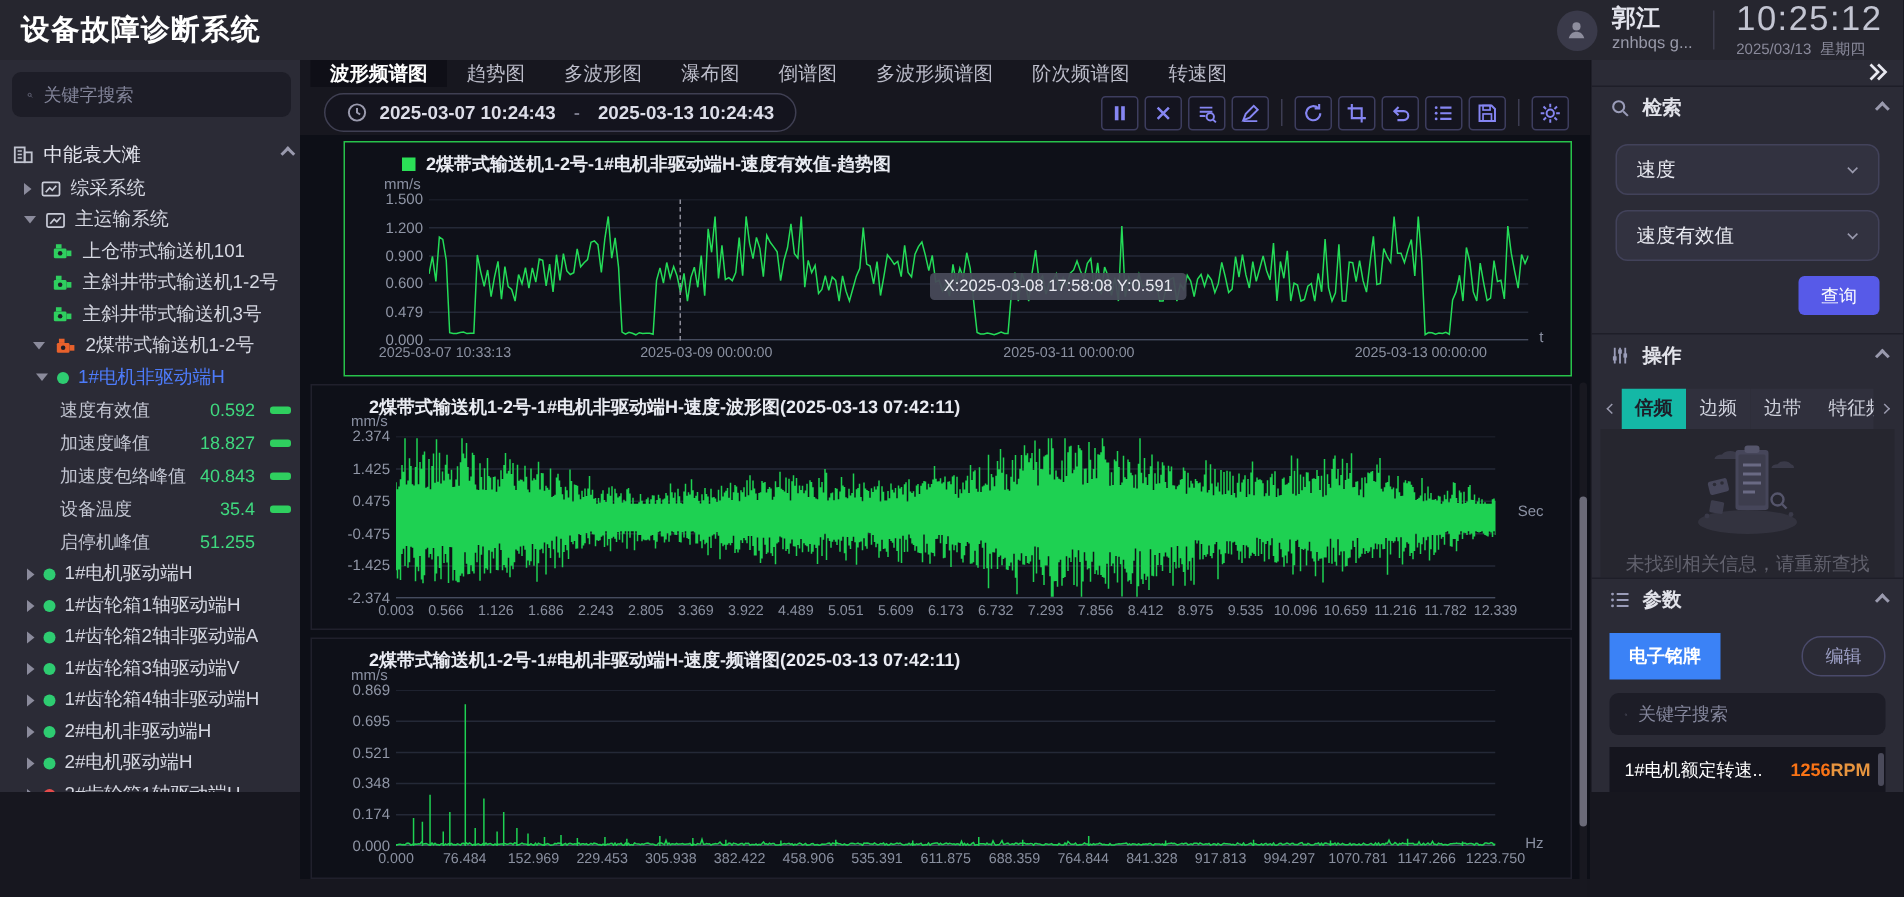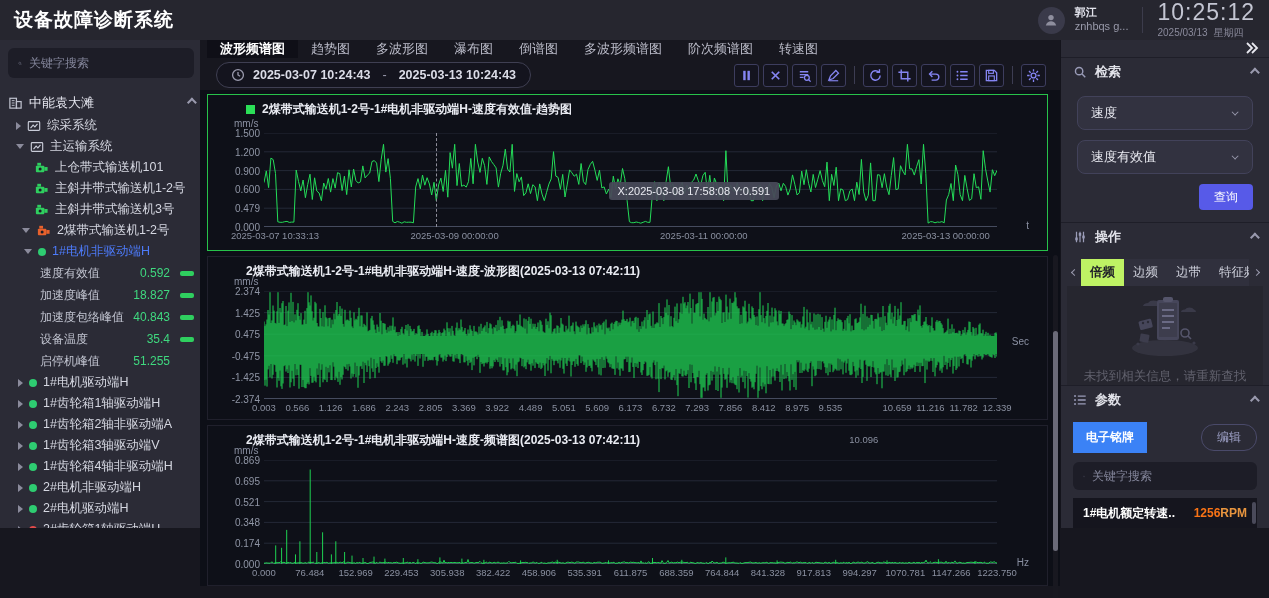--- a/index.html
+++ b/index.html
@@ -6,21 +6,21 @@
   html,body { width:1269px; height:598px; overflow:hidden; background:#17171f;
     font-family:"Liberation Sans","DejaVu Sans",sans-serif; }
   .app { position:relative; width:1269px; height:598px; color:#d9dae3; font-size:12px; }
 
   
   .topbar { height:40px; background:#26262f; display:flex; align-items:center; padding:0 14px; }
   .app-title { font-size:19px; font-weight:bold; color:#ffffff; letter-spacing:1px; }
   .topbar-right { margin-left:auto; display:flex; align-items:center; gap:10px; }
   .avatar { width:27px; height:27px; border-radius:50%; background:#3a3a4a; display:flex; align-items:center; justify-content:center; }
   .user-block { line-height:1.25; }
-  .user-name { font-size:11px; font-weight:bold; color:#e2e3ec; }
+  .user-name { font-size:16px; font-weight:bold; color:#e2e3ec; }
   .user-account { font-size:11px; color:#9899a9; }
   .vdivider { width:1px; height:26px; background:#3c3c4c; margin:0 4px; }
   .clock-block { text-align:left; }
   .time { font-size:23px; color:#c3c5d2; letter-spacing:1px; line-height:1; }
   .date-row { font-size:10px; color:#8a8a9b; margin-top:2px; }
   .date-row span { margin-right:6px; }
 
   .layout { display:flex; height:488px; }
 
   
@@ -84,33 +84,33 @@
   .chev.right { transform:rotate(225deg); }
   .chev.sm { width:5px; height:5px; border-width:1.5px; }
   .search-sec-body { padding:10px 16px 12px; }
   .rselect { height:34px; background:#323240; border:1px solid #42425a; border-radius:8px; display:flex; align-items:center; padding:0 13px; font-size:13px; color:#e8e9f0; margin-bottom:10px; cursor:pointer; }
   .rselect .sp { flex:1; }
   .query-row { display:flex; justify-content:flex-end; margin-top:4px; }
   .query-btn { background:#575ae8; color:#fff; border:none; font-size:12px; height:26px; padding:0 15px; border-radius:4px; cursor:pointer; font-family:inherit; }
   .op-tabs { display:flex; align-items:center; margin:8px 6px 0; }
   .op-arrow { width:14px; display:flex; justify-content:center; cursor:pointer; }
   .op-tab { padding:0 9px; height:27px; display:flex; align-items:center; font-size:12.5px; color:#cfd1dc; background:#30303d; cursor:pointer; white-space:nowrap; }
-  .op-tab.active { background:#bef264; color:#1d1d28; font-weight:bold; }
+  .op-tab.active { background:#14b8a6; color:#1d1d28; font-weight:bold; }
   .op-tabwrap { flex:1; display:flex; overflow:hidden; }
   .op-body { margin:0 6px; background:#26262f; height:124px; display:flex; flex-direction:column; align-items:center; justify-content:center; gap:8px; }
   .empty-text { font-size:12.5px; color:#62626e; }
   .param-body { padding:8px 12px 0; }
   .param-top { display:flex; justify-content:space-between; align-items:center; margin-bottom:9px; }
   .nameplate-chip { background:#3b82f6; color:#fff; font-size:12px; font-weight:bold; padding:7px 13px; cursor:pointer; }
   .edit-btn { border:1px solid #4a4a6a; background:transparent; color:#9fa2c8; font-size:12px; padding:4px 15px; border-radius:13px; cursor:pointer; font-family:inherit; }
   .param-search { height:28px; background:#1d1d27; border-radius:6px; display:flex; align-items:center; gap:7px; padding:0 10px; margin-bottom:8px; }
   .param-search input { flex:1; background:transparent; border:none; outline:none; color:#c9cbd6; font-size:12px; font-family:inherit; }
   .param-search input::placeholder { color:#83859a; }
   .param-row { height:30px; background:#15151e; display:flex; align-items:center; padding:0 10px; font-size:12px; position:relative; cursor:pointer; }
-  .param-row .plbl { color:#ffffff; font-weight:bold; flex:1; }
+  .param-row .plbl { color:#ffffff; font-weight:normal; flex:1; }
   .param-row .pval { color:#f97316; font-weight:bold; margin-right:0; }
   .param-row .punit { color:#e8953f; font-weight:bold; }
   .param-row .rscroll { position:absolute; right:1px; top:4px; width:4px; height:22px; background:#4a4a5a; border-radius:2px; }
   .pagination { display:flex; align-items:center; gap:9px; margin-top:12px; color:#6a6a7a; font-size:12px; }
   .page-size { border:1px solid #3c3c50; border-radius:12px; height:24px; padding:0 10px; display:flex; align-items:center; gap:7px; color:#6a6a7a; cursor:pointer; }
   .pg-num { color:#d8d8e2; font-weight:bold; }
   .pg-arrow { cursor:pointer; display:flex; }
   .diag-sec { margin-top:auto;padding-left:48px; }
 </style>
 </head>
@@ -379,21 +379,21 @@
                 <circle cx="8" cy="8" r="2.6" fill="none" stroke="#8585f2" stroke-width="1.4"></circle>
                 <path d="M8 1.2v2.6M8 12.2v2.6M1.2 8h2.6M12.2 8h2.6M3.2 3.2l1.8 1.8M11 11l1.8 1.8M12.8 3.2L11 5M5 11l-1.8 1.8" stroke="#8585f2" stroke-width="1.4"></path>
               </svg>
             </div>
           </div>
       </div>
       <div class="charts" id="charts">
         <div class="main-scroll">
             <div class="thumb"></div>
           </div>
-      <div class="chart-box" style="height: 157px; border-color: rgb(39, 194, 74);">
+      <div class="chart-box" style="height: 157px; border-color: rgb(39, 194, 74); margin-left: 22px;">
             <div class="chart-title">
               <span class="legend-swatch"></span>
               <span>2煤带式输送机1-2号-1#电机非驱动端H-速度有效值-趋势图</span>
             </div>
             <div class="unit-label" style="left: 26px; top: 23px;">mm/s</div>
             <div class="ylab" style="top: 33px;">1.500</div>
             <div class="ylab" style="top: 51.8px;">1.200</div>
             <div class="ylab" style="top: 70.6px;">0.900</div>
             <div class="ylab" style="top: 89.4px;">0.600</div>
             <div class="ylab" style="top: 108.2px;">0.479</div>
@@ -445,21 +445,21 @@
               <span class="xlab" style="left: 36.3636%;">4.489</span>
               <span class="xlab" style="left: 40.9091%;">5.051</span>
               <span class="xlab" style="left: 45.4545%;">5.609</span>
               <span class="xlab" style="left: 50%;">6.173</span>
               <span class="xlab" style="left: 54.5455%;">6.732</span>
               <span class="xlab" style="left: 59.0909%;">7.293</span>
               <span class="xlab" style="left: 63.6364%;">7.856</span>
               <span class="xlab" style="left: 68.1818%;">8.412</span>
               <span class="xlab" style="left: 72.7273%;">8.975</span>
               <span class="xlab" style="left: 77.2727%;">9.535</span>
-              <span class="xlab" style="left: 81.8182%; margin-top: 32px;">10.096</span>
+              <span class="xlab" style="left: 81.8182%;">10.096</span>
               <span class="xlab" style="left: 86.3636%;">10.659</span>
               <span class="xlab" style="left: 90.9091%;">11.216</span>
               <span class="xlab" style="left: 95.4545%;">11.782</span>
               <span class="xlab" style="left: 100%;">12.339</span>
             </div>
             <div class="right-axis-label" style="right: 18px; top: 79.36px;">Sec</div>
           </div>
           <div class="chart-box" style="height: 161px; border-color: rgb(32, 32, 44);">
             <div class="chart-title">
               <span>2煤带式输送机1-2号-1#电机非驱动端H-速度-频谱图(2025-03-13 07:42:11)</span>

